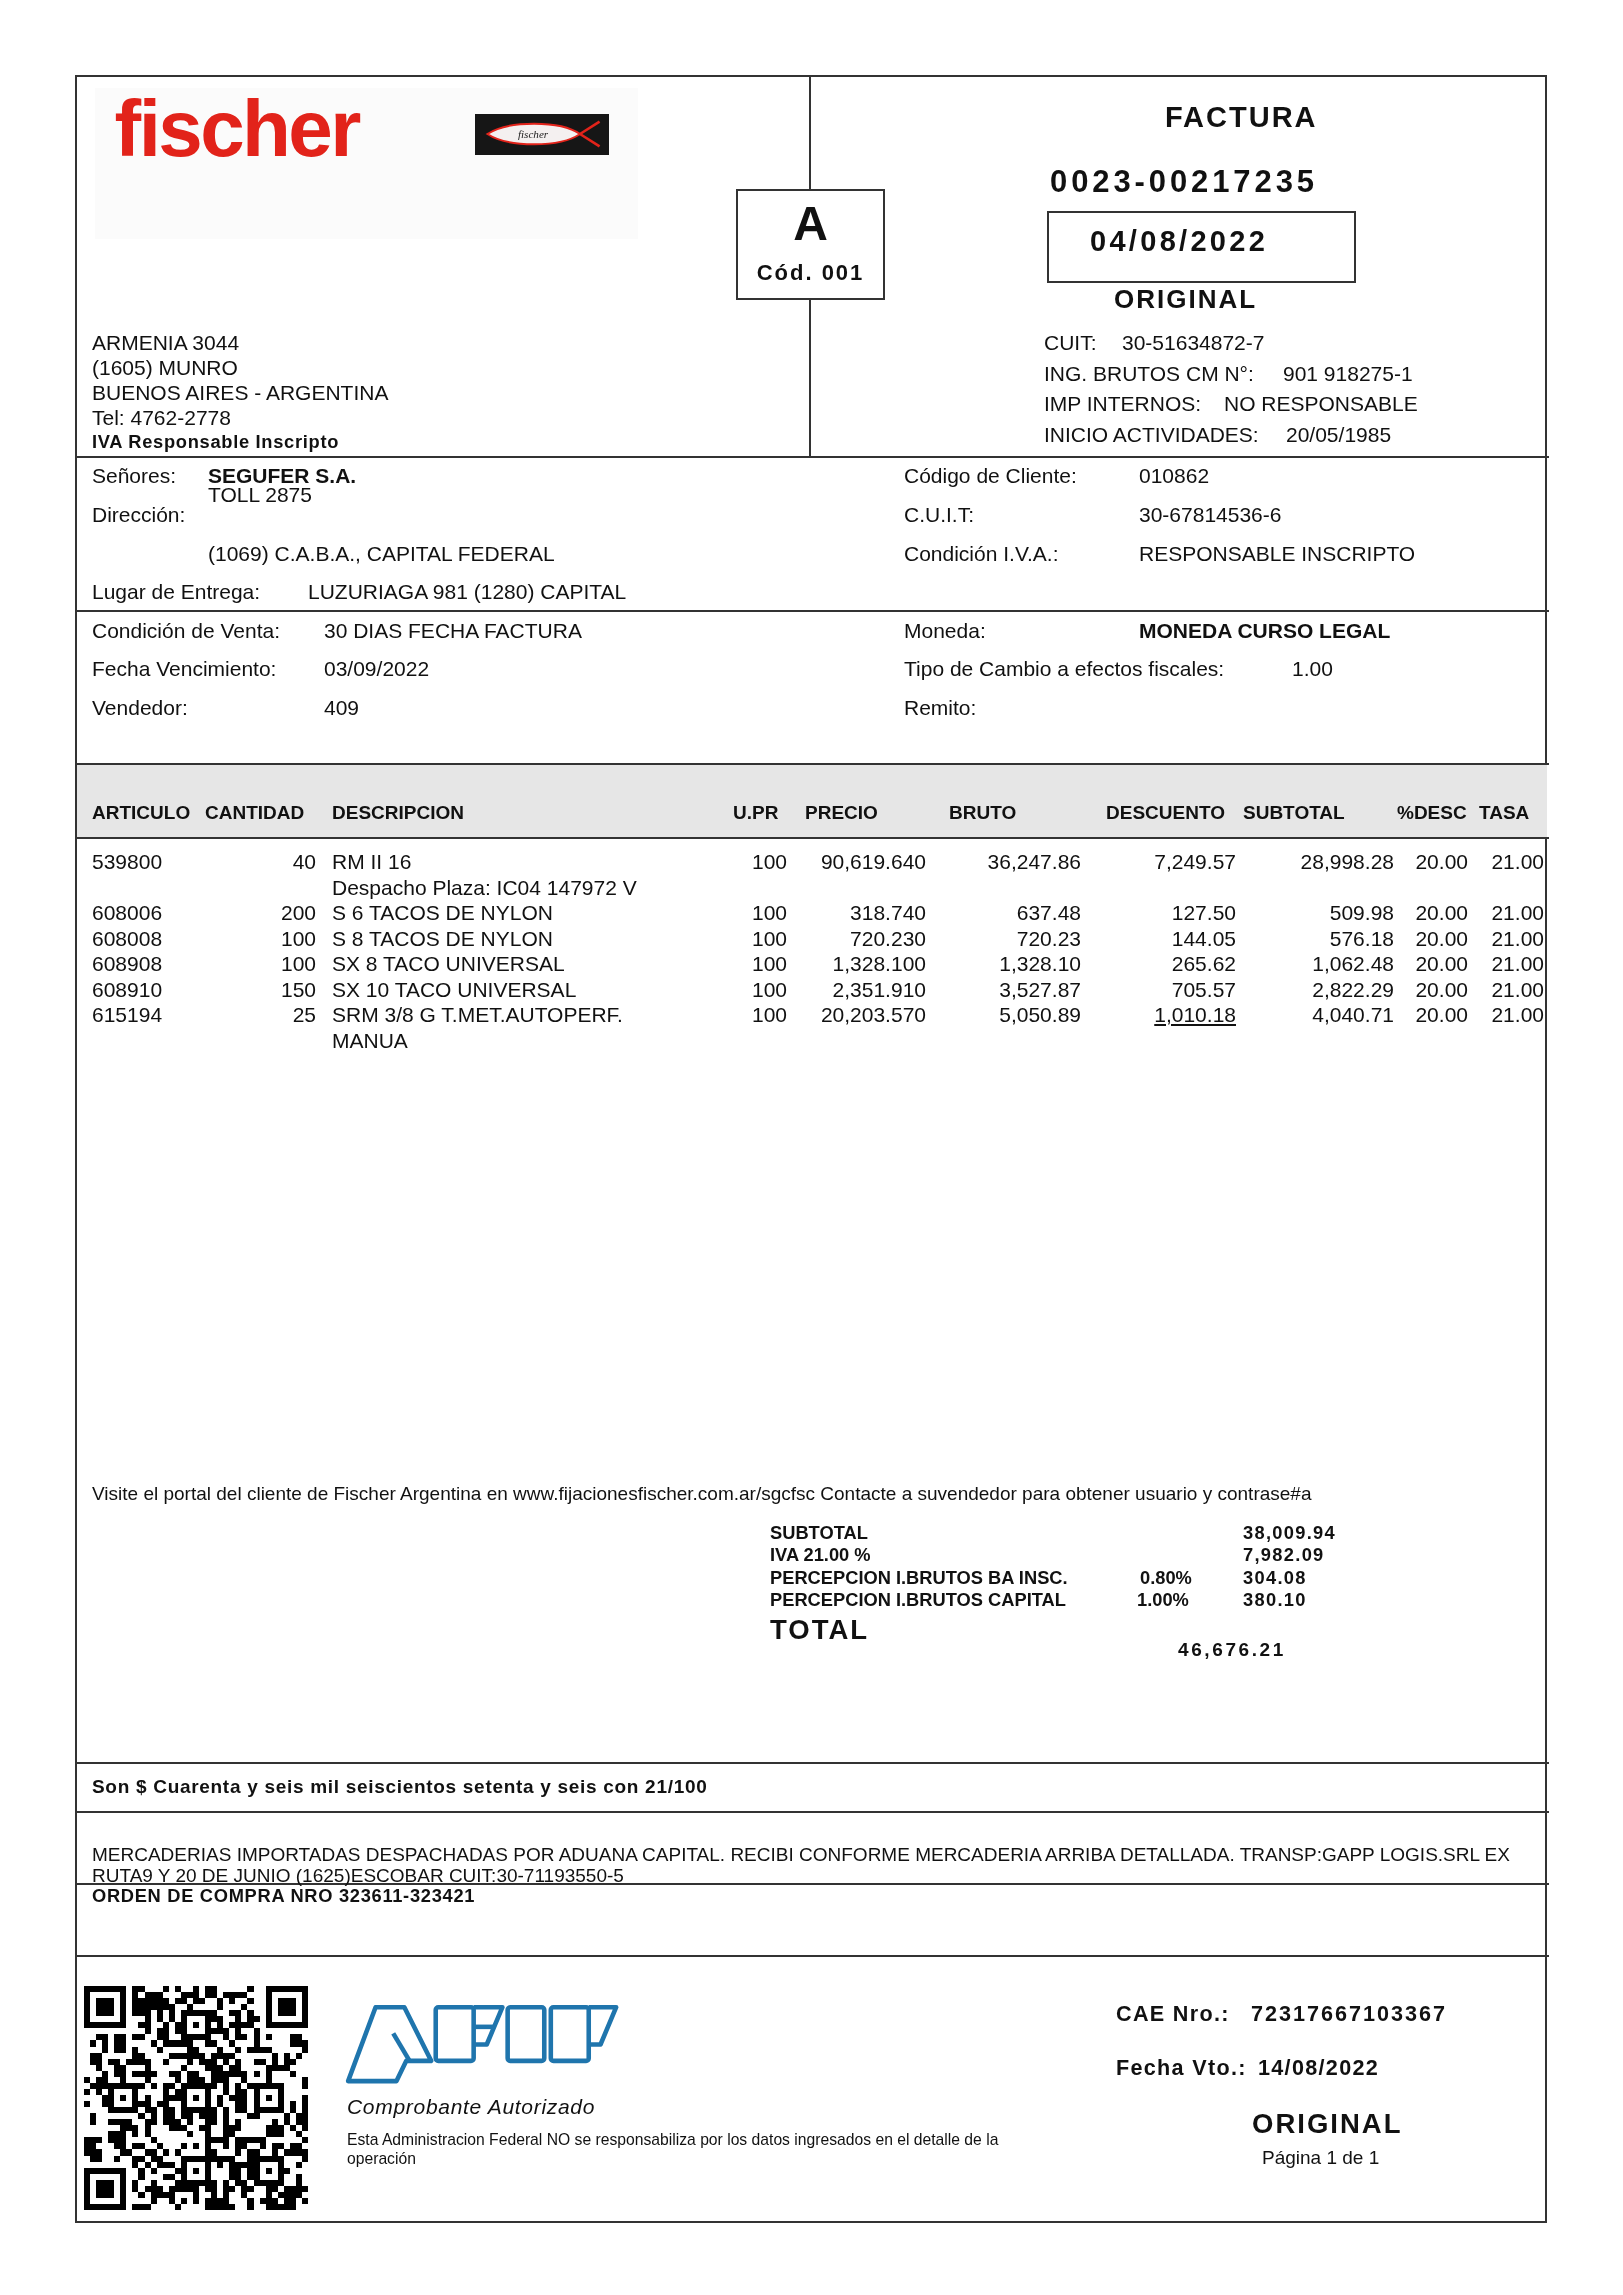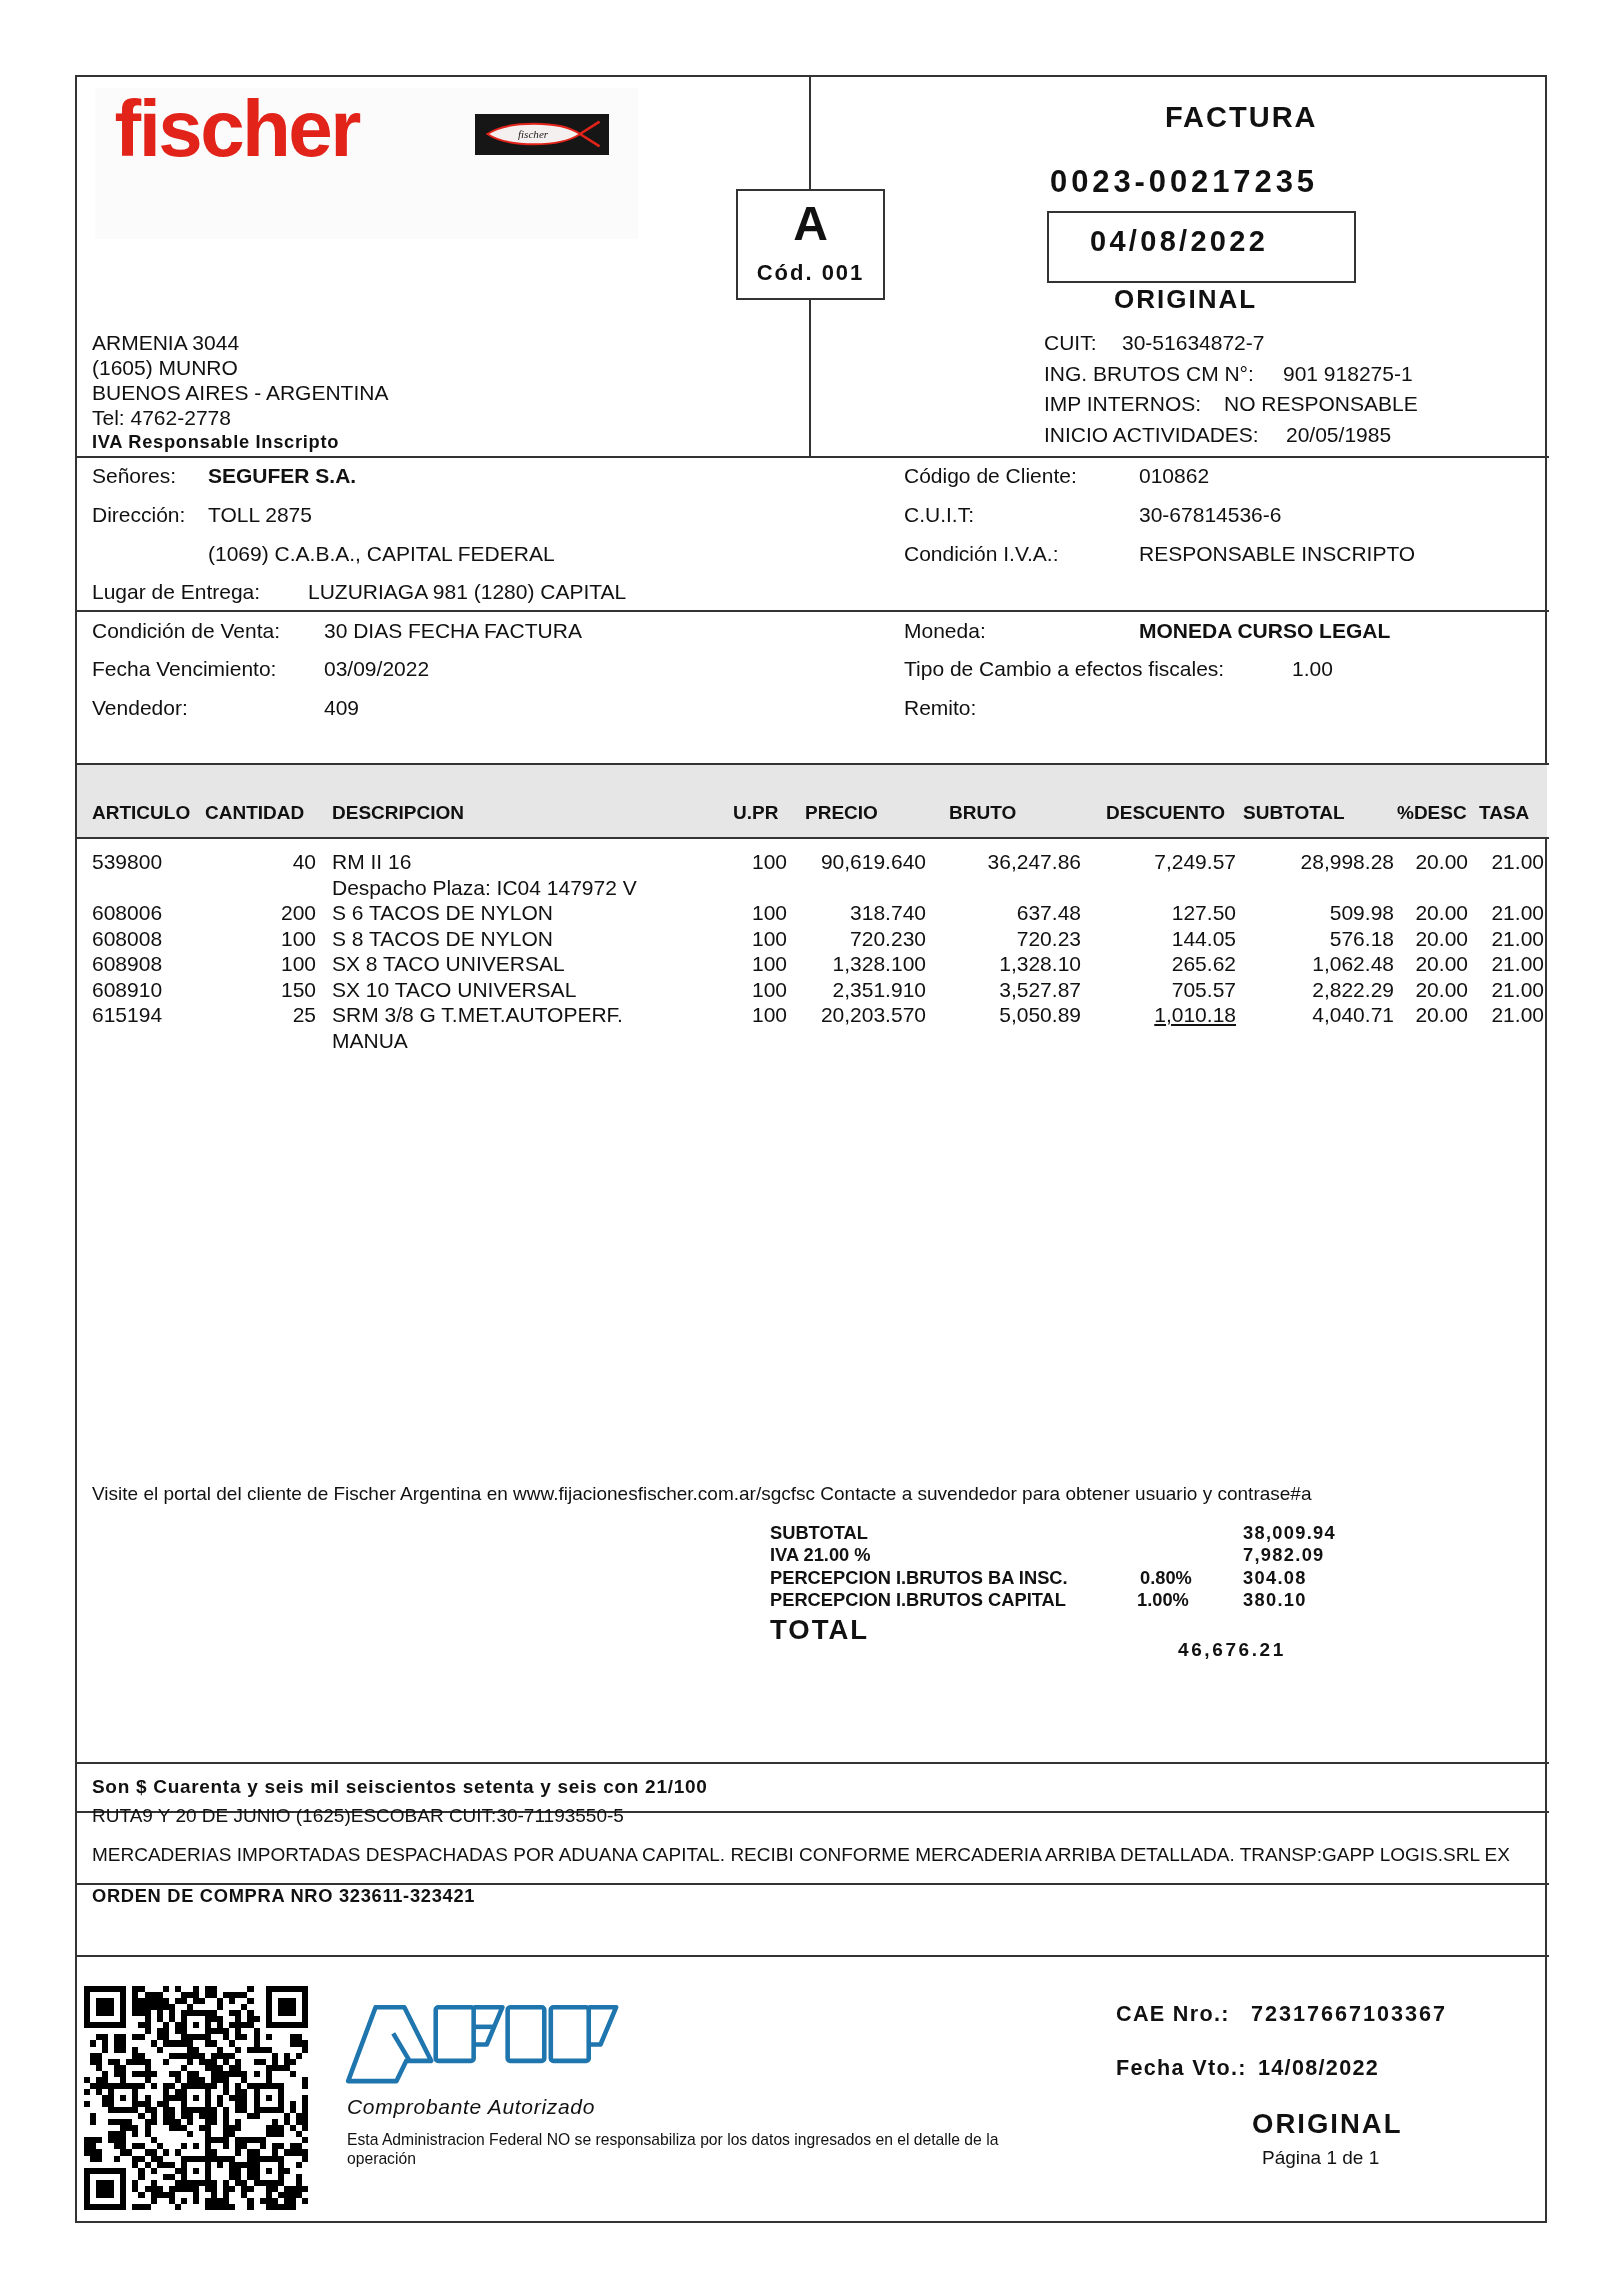--- a/index.html
+++ b/index.html
@@ -79,21 +79,21 @@
 <div class="t" style="left:1044px; top:361px;">ING. BRUTOS CM N°:</div>
 <div class="t" style="left:1283px; top:361px;">901 918275-1</div>
 <div class="t" style="left:1044px; top:391px;">IMP INTERNOS:</div>
 <div class="t" style="left:1224px; top:391px;">NO RESPONSABLE</div>
 <div class="t" style="left:1044px; top:422px;">INICIO ACTIVIDADES:</div>
 <div class="t" style="left:1286px; top:422px;">20/05/1985</div>
 
 <div class="t" style="left:92px; top:463px;">Señores:</div>
 <div class="t b" style="left:208px; top:463px;">SEGUFER S.A.</div>
 <div class="t" style="left:92px; top:502px;">Dirección:</div>
-<div class="t" style="left:208px; top:502px;">TOLL 2875</div>
+<div class="t" style="left:208px; top:482px;">TOLL 2875</div>
 <div class="t" style="left:208px; top:541px;">(1069) C.A.B.A., CAPITAL FEDERAL</div>
 <div class="t" style="left:92px; top:579px;">Lugar de Entrega:</div>
 <div class="t" style="left:308px; top:579px;">LUZURIAGA 981 (1280) CAPITAL</div>
 
 <div class="t" style="left:904px; top:463px;">Código de Cliente:</div>
 <div class="t" style="left:1139px; top:463px;">010862</div>
 <div class="t" style="left:904px; top:502px;">C.U.I.T:</div>
 <div class="t" style="left:1139px; top:502px;">30-67814536-6</div>
 <div class="t" style="left:904px; top:541px;">Condición I.V.A.:</div>
 <div class="t" style="left:1139px; top:541px;">RESPONSABLE INSCRIPTO</div>
@@ -212,21 +212,21 @@
 <div class="t b" style="left:770px; top:1589px; font-size:18.3px; line-height:22px;">PERCEPCION I.BRUTOS CAPITAL</div>
 <div class="t b" style="left:1137px; top:1589px; font-size:18.3px; line-height:22px;">1.00%</div>
 <div class="t b r" style="left:1243px; width:275px; top:1589px; font-size:18.3px; line-height:22px; letter-spacing:1.3px;">380.10</div>
 
 <div class="t b" style="left:770px; top:1613px; font-size:27.5px; line-height:33px; letter-spacing:2px;">TOTAL</div>
 <div class="t b r" style="left:1178px; width:340px; top:1633px; font-size:19px; line-height:33px; letter-spacing:2.6px;">46,676.21</div>
 
 <div class="t b" style="left:92px; top:1774px; font-size:19px; letter-spacing:0.7px;">Son $  Cuarenta y seis mil seiscientos setenta y seis con 21/100</div>
 
 <div class="t" style="left:92px; top:1842px; font-size:19px;">MERCADERIAS IMPORTADAS DESPACHADAS POR ADUANA CAPITAL. RECIBI CONFORME MERCADERIA ARRIBA DETALLADA. TRANSP:GAPP LOGIS.SRL EX</div>
-<div class="t" style="left:92px; top:1806px; font-size:19px; line-height:19.6px;">RUTA9 Y 20 DE JUNIO (1625)ESCOBAR CUIT:30-71193550-5</div>
+<div class="t" style="left:92px; top:1866px; font-size:19px; line-height:19.6px;">RUTA9 Y 20 DE JUNIO (1625)ESCOBAR CUIT:30-71193550-5</div>
 <div class="t b" style="left:92px; top:1885px; font-size:18.3px; line-height:21px; letter-spacing:0.7px;">ORDEN DE COMPRA NRO 323611-323421</div>
 
 <div class="qr">
   <svg id="qr-svg" width="224" height="224" viewBox="0 0 37 37" shape-rendering="crispEdges">
       <rect x="8" y="0" width="1" height="1" fill="#000"></rect>
       <rect x="9" y="0" width="1" height="1" fill="#000"></rect>
       <rect x="13" y="0" width="1" height="1" fill="#000"></rect>
       <rect x="15" y="0" width="1" height="1" fill="#000"></rect>
       <rect x="18" y="0" width="1" height="1" fill="#000"></rect>
       <rect x="20" y="0" width="1" height="1" fill="#000"></rect>

